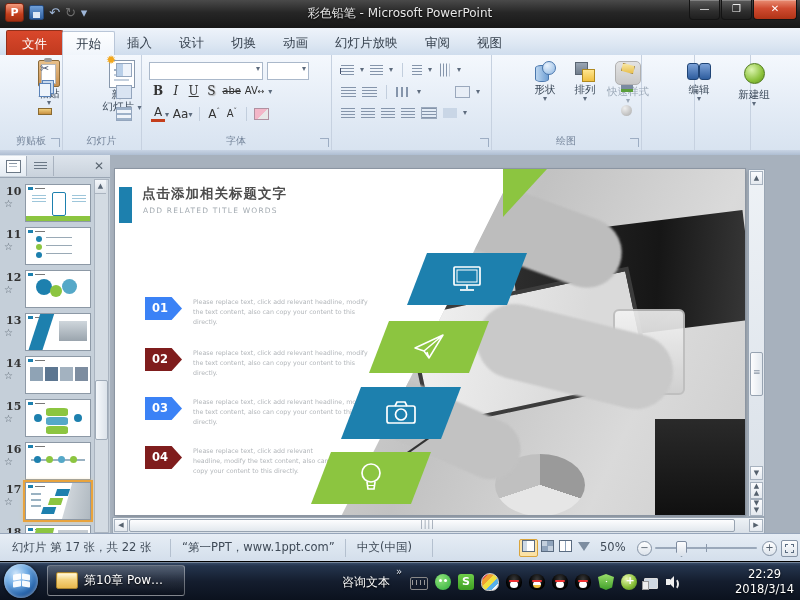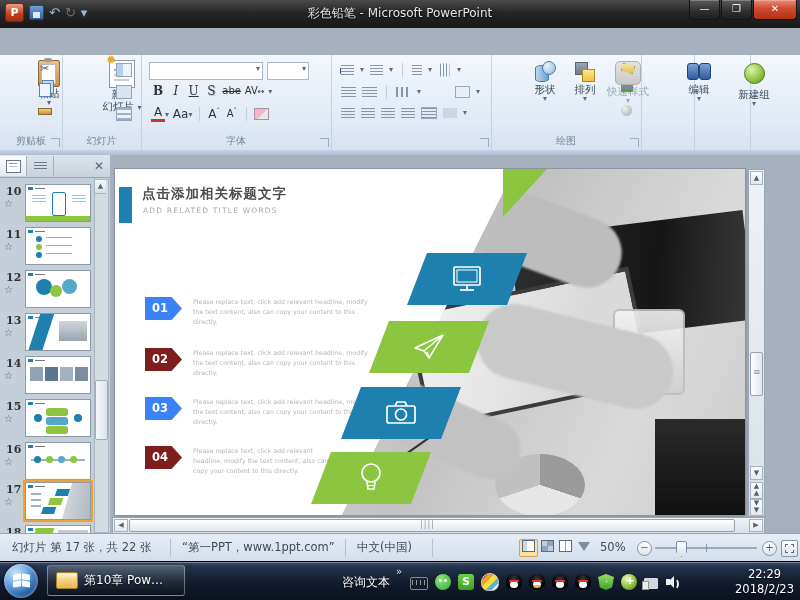--- a/index.html
+++ b/index.html
@@ -196,20 +196,35 @@
       <span class="qbtn">▾</span>
     </div>
     <div id="wtitle">彩色铅笔 - Microsoft PowerPoint</div>
     <div id="winbtns">
       <div class="wbtn">—</div>
       <div class="wbtn">❐</div>
       <div class="wbtn close">✕</div>
     </div>
   </div>
 
+  <div id="tabrow">
+    <div class="rtab file" style="left:6px">文件</div>
+    <div class="rtab active" style="left:62px">开始</div>
+    <div class="rtab" style="left:114px">插入</div>
+    <div class="rtab" style="left:166px">设计</div>
+    <div class="rtab" style="left:218px">切换</div>
+    <div class="rtab" style="left:270px">动画</div>
+    <div class="rtab" style="left:322px">幻灯片放映</div>
+    <div class="rtab" style="left:412px">审阅</div>
+    <div class="rtab" style="left:464px">视图</div>
+    <div id="ribbonchrome">
+      <span class="collapse">⌃</span>
+      <span class="helpbtn">?</span>
+    </div>
+  </div>
 
   <div id="ribbon">
 
     <div class="rgroup" style="left:0;width:62px">
       <div class="bigbtn" style="left:2px;top:5px;width:30px">
         <div class="clipboard-i"></div>
         <div>粘贴</div>
         <div class="caret">▾</div>
       </div>
       <div class="mini" style="position:absolute;left:36px;top:6px">✂</div>
@@ -576,16 +591,16 @@
       <div class="tico qq"></div>
       <div class="tico shield"></div>
       <div class="tico orb360"></div>
       <div class="tico net"></div>
       <div class="tico spk">
           <div class="wave"></div>
         </div>
     </div>
     <div id="clock">
       <div>22:29</div>
-      <div>2018/2/23</div>
+      <div>2018/3/14</div>
     </div>
   </div>
 </div>
 
 </body></html>

